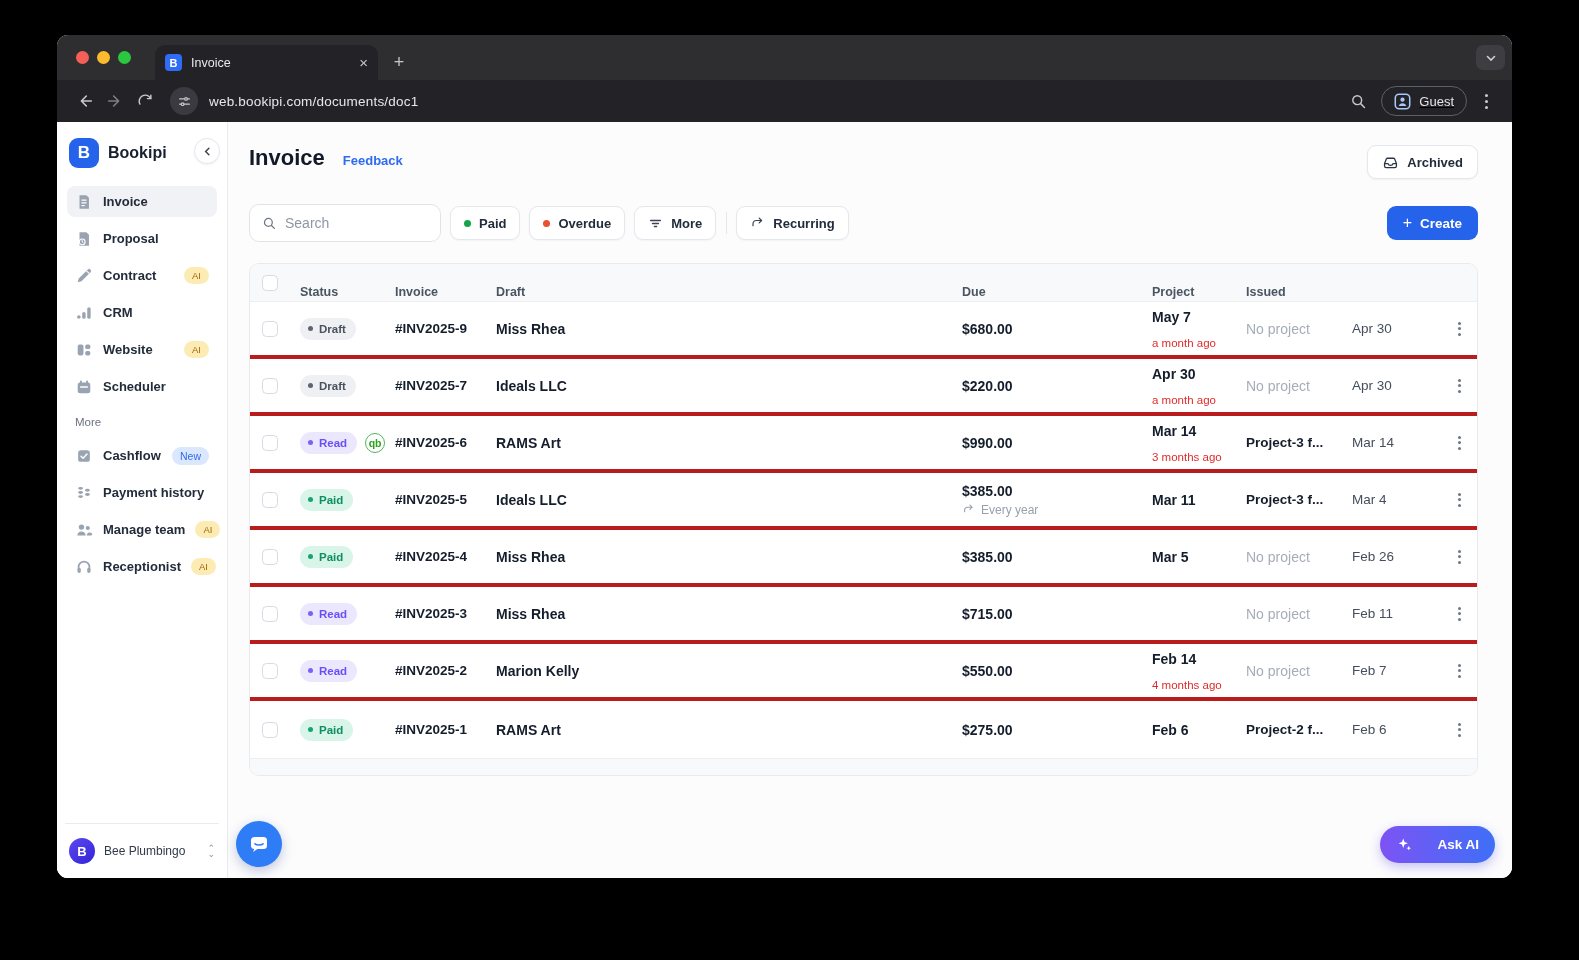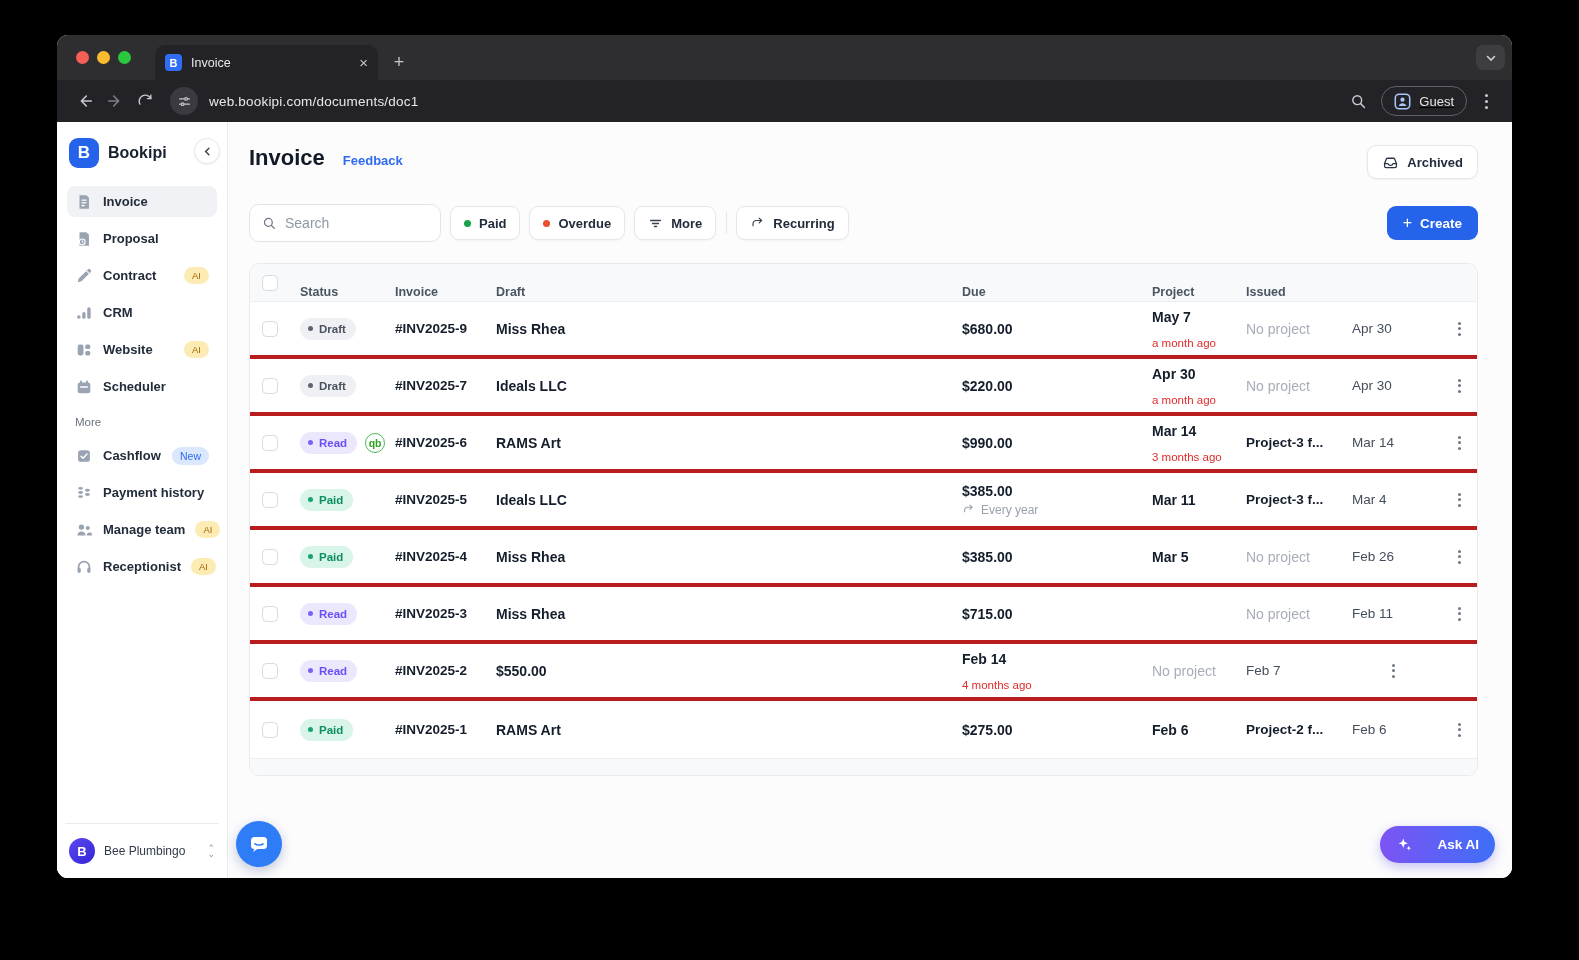--- a/index.html
+++ b/index.html
@@ -594,20 +594,21 @@
               <div>
                 <div class="checkbox"></div>
               </div>
               <div class="cell status-cell">
                 <span class="pill read">
                   <span class="pdot"></span>
                   <span>Read</span>
                 </span>
               </div>
               <div class="cell inv">#INV2025-2</div>
+              <div class="cell cust">Marion Kelly</div>
               <div class="cell">
                 <div class="amt-main">$550.00</div>
               </div>
               <div class="cell">
                 <div class="due-main">Feb 14</div>
                 <div class="due-sub">4 months ago</div>
               </div>
               <div class="cell proj muted">No project</div>
               <div class="cell issued">Feb 7</div>
               <div>

